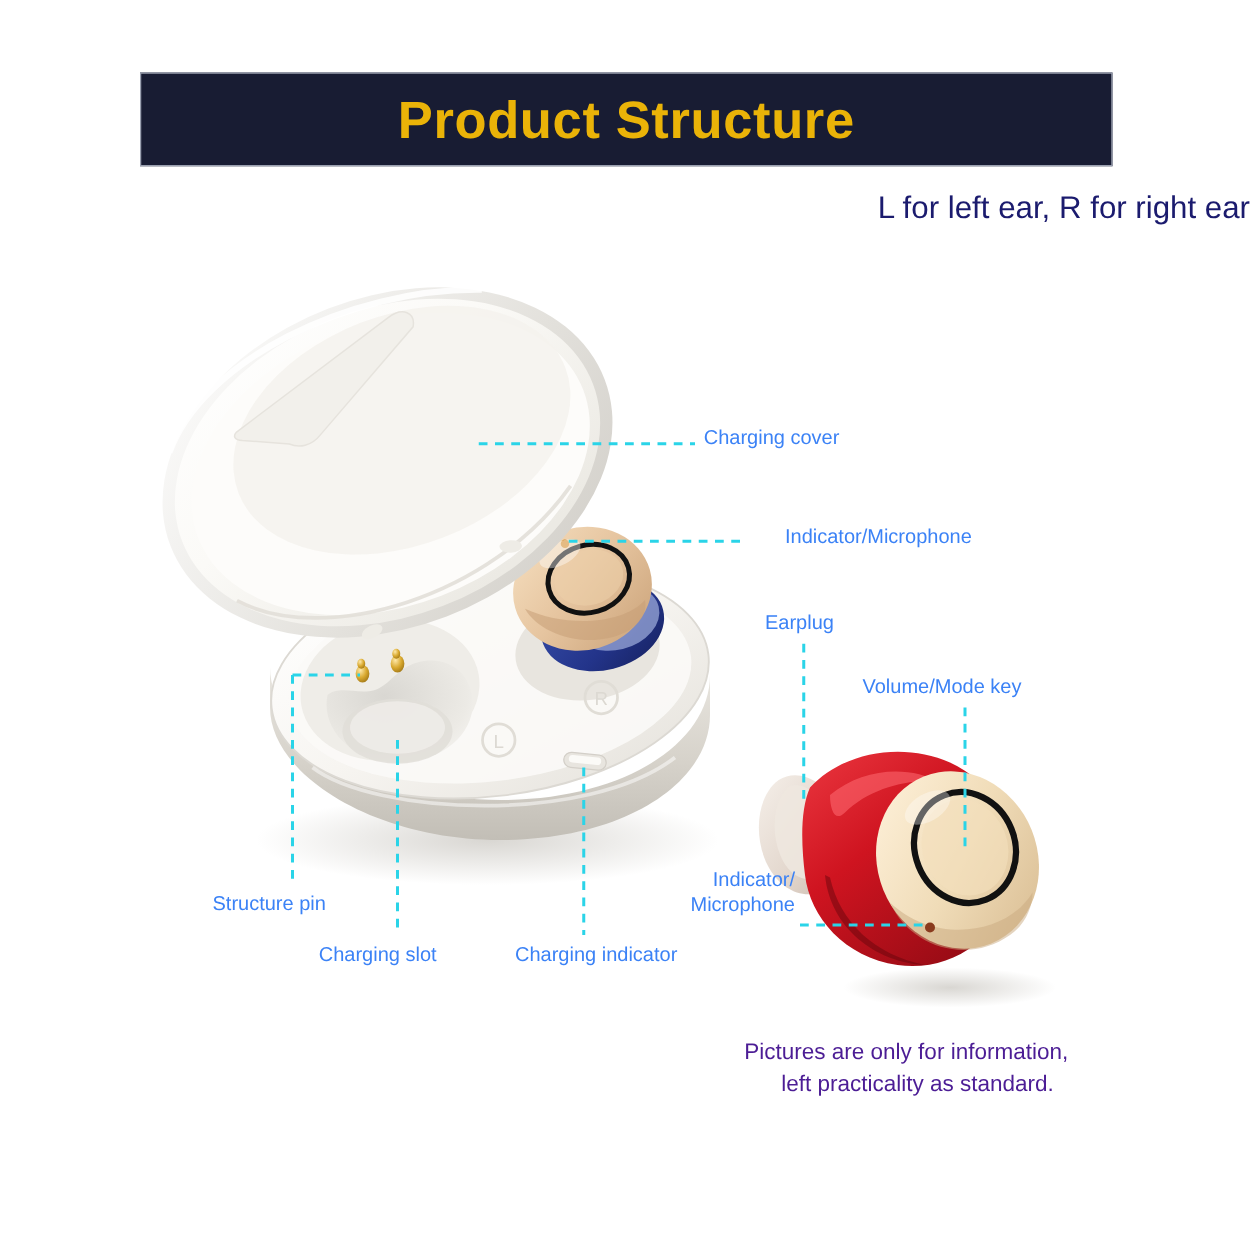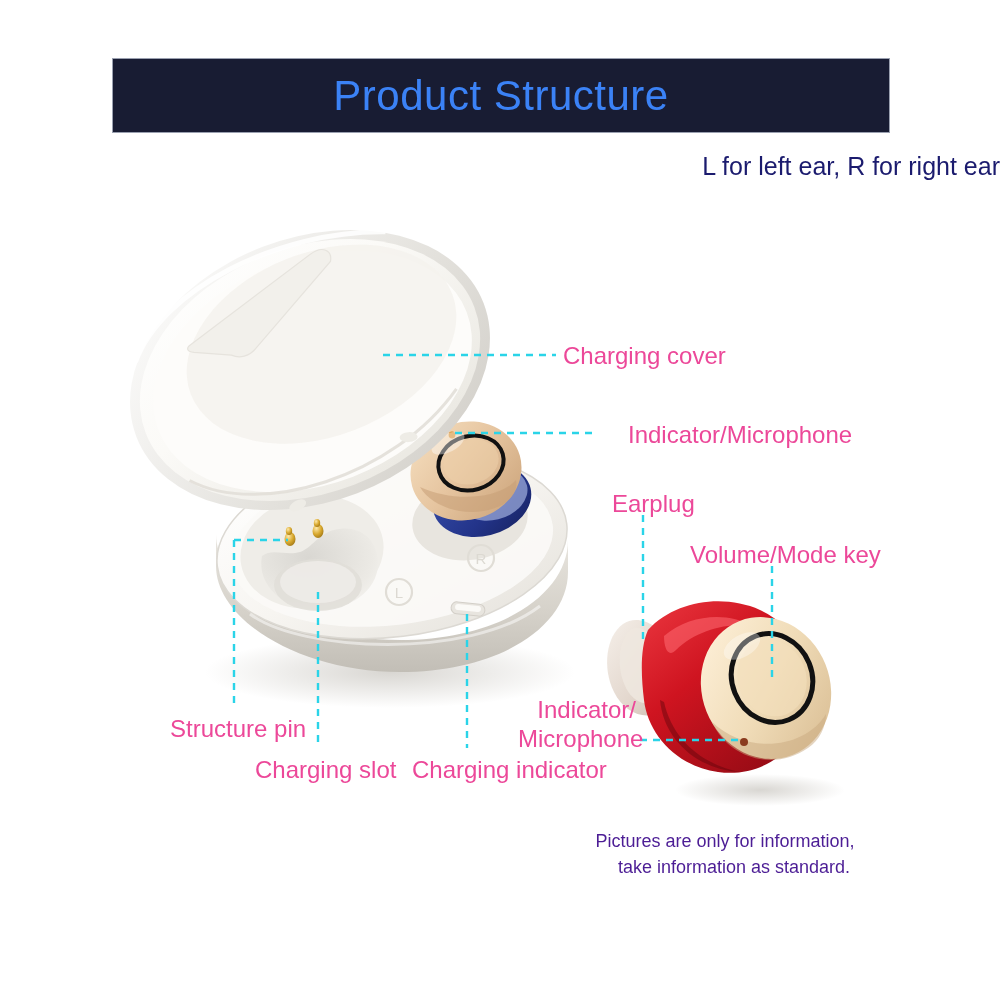--- a/index.html
+++ b/index.html
@@ -18,23 +18,23 @@
   
   .header-bar {
     position: absolute;
     left: 112px; top: 58px;
     width: 778px; height: 75px;
     background: #181c33;
     border: 1px solid #9aa0b0;
     display: flex; align-items: center; justify-content: center;
   }
   .header-title {
-    color: #3b82f6;
+    color: #eab308;
     font-size: 42px;
-    font-weight: 400;
+    font-weight: 700;
     letter-spacing: 0.5px;
     line-height: 1;
   }
   .subtitle {
     position: absolute;
     left: 0; top: 152px;
     width: 1000px;
     text-align: right;
     color: #1b1b6e;
     font-size: 25px;
@@ -46,22 +46,22 @@
     position: absolute;
     left: 0; top: 0;
     width: 1000px; height: 1000px;
     pointer-events: none;
   }
   .stage svg { display: block; }
 
   
   .label {
     position: absolute;
-    color: #ec4899;
-    font-size: 24px;
+    color: #3b82f6;
+    font-size: 16px;
     font-weight: 400;
     white-space: nowrap;
     line-height: 1.22;
   }
   .label.two-line { white-space: normal; text-align: right; }
 
   .lbl-charging-cover      { left: 563px; top: 341px; }
   .lbl-indicator-mic-top   { left: 628px; top: 420px; }
   .lbl-earplug             { left: 612px; top: 489px; }
   .lbl-volume-mode         { left: 690px; top: 540px; }
@@ -314,16 +314,16 @@
   <div class="label lbl-charging-pin">Structure pin</div>
   <div class="label lbl-charging-slot">Charging slot</div>
   <div class="label lbl-charging-indicator">Charging indicator</div>
   <div class="label two-line lbl-indicator-mic-bot">
     <span>Indicator/</span><br>
     <span>Microphone</span>
   </div>
 
   <div class="disclaimer">
     <span>Pictures are only for information,</span>
-    <span class="line2">take information as standard.</span>
+    <span class="line2">left practicality as standard.</span>
   </div>
 
 </div>
 
 </body></html>

